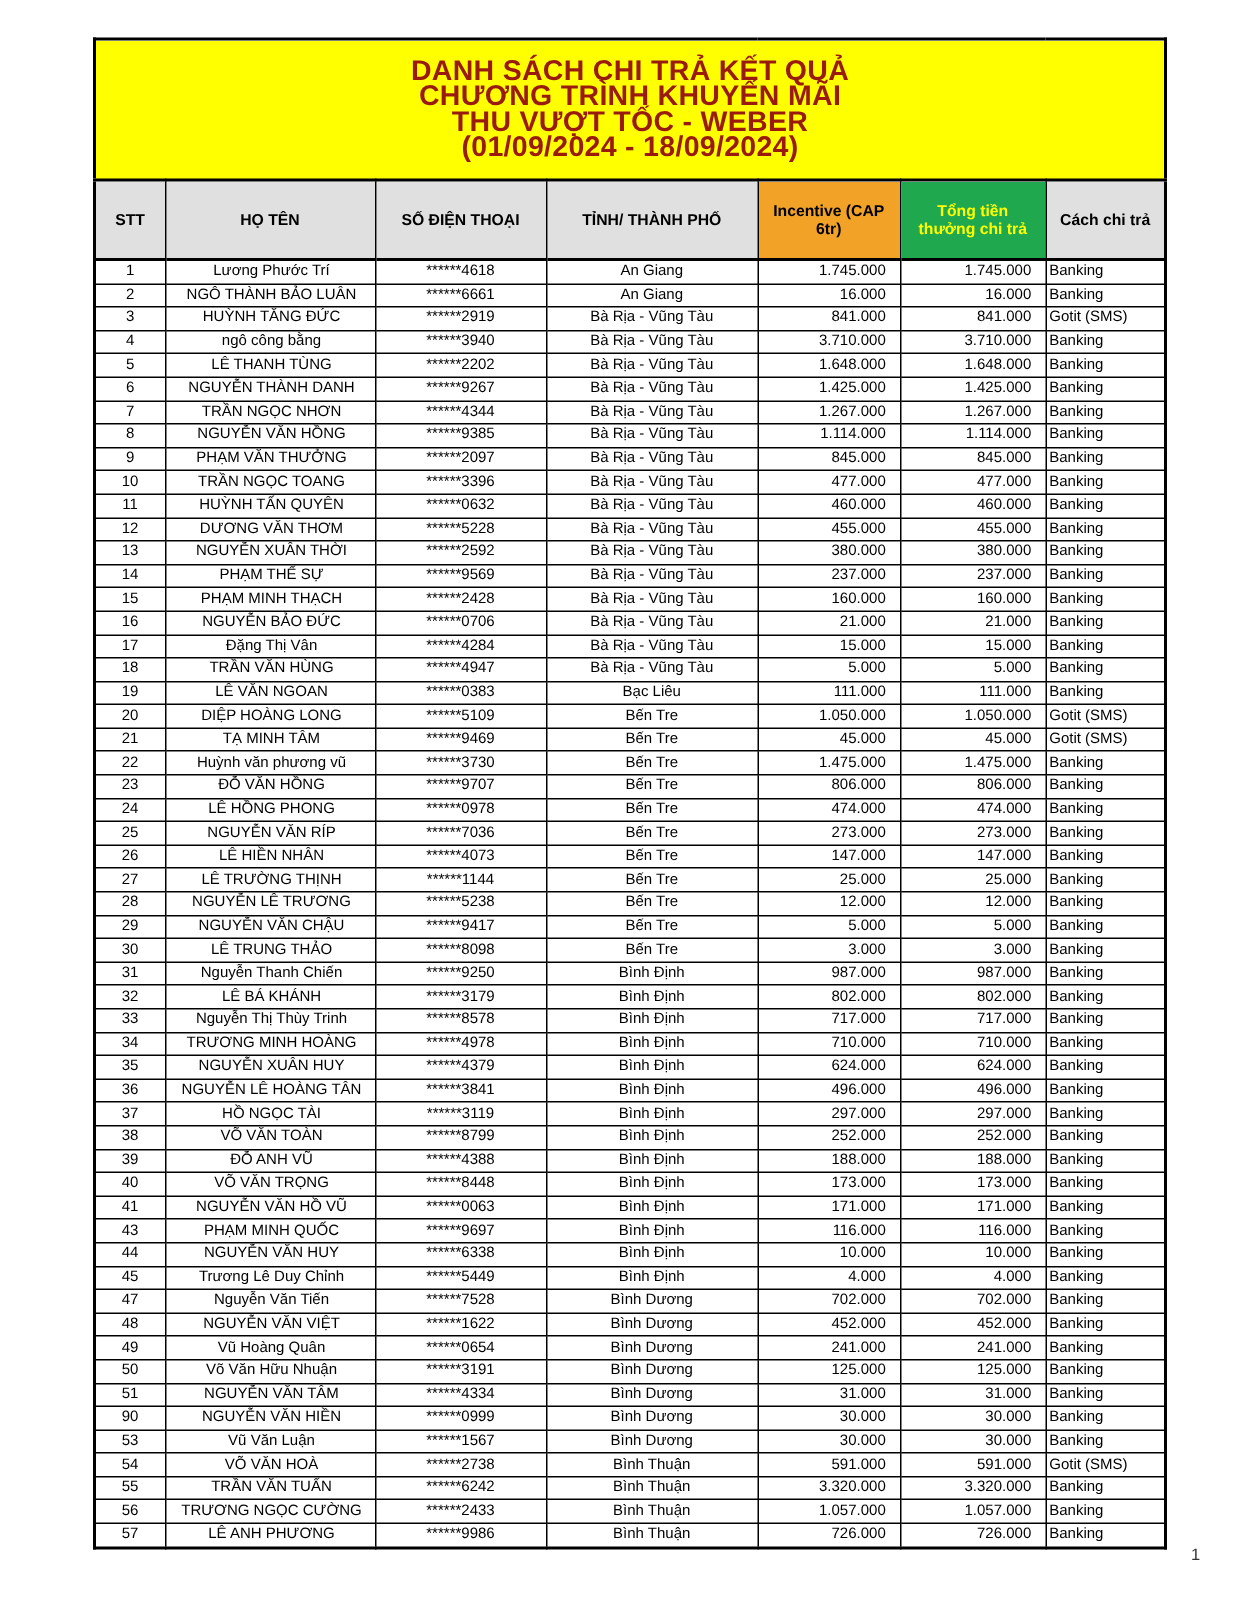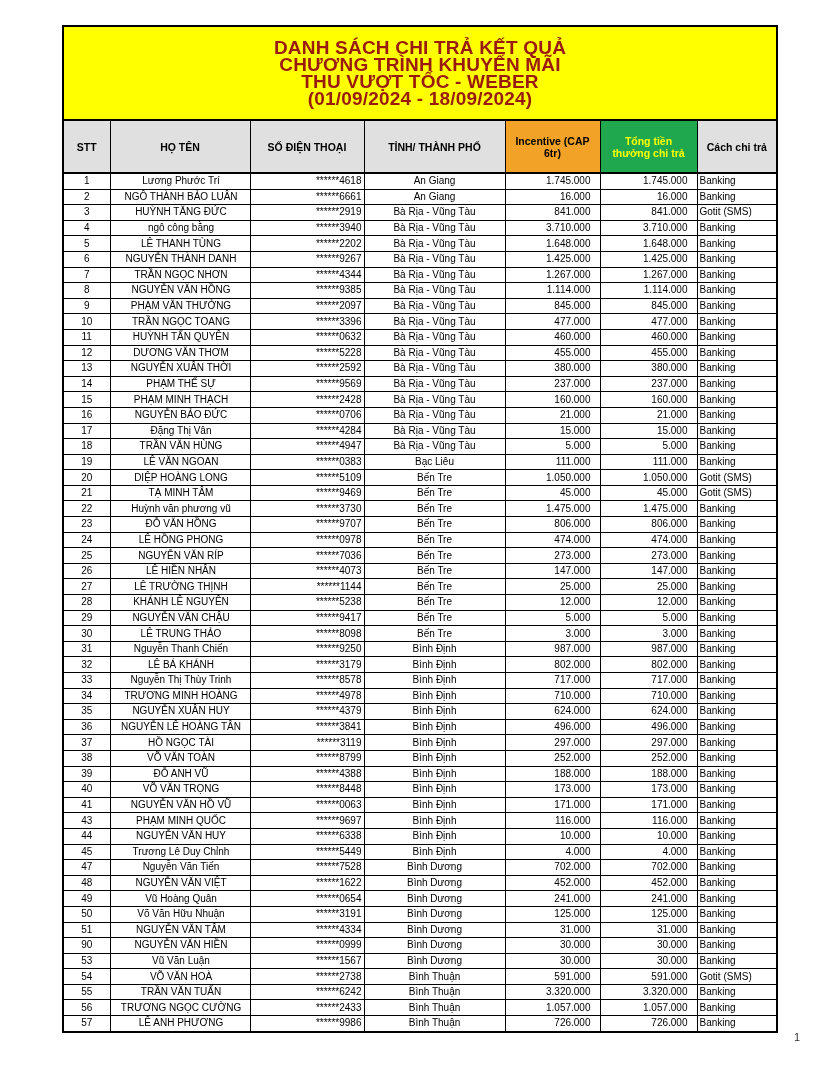--- a/index.html
+++ b/index.html
@@ -45,21 +45,21 @@
   }
   thead th.hdr.col-incentive{background:var(--incentive-header-bg);color:var(--incentive-header-text);}
   thead th.hdr.col-total{background:var(--total-header-bg);color:var(--total-header-text);}
   
   tbody td{
     height:12.6px;font-size:10px;line-height:12px;
     white-space:nowrap;padding:1px 2px;vertical-align:middle;background:#fff;
   }
   tbody td.col-stt{text-align:center;}
   tbody td.col-name{text-align:center;padding-left:4px;}
-  tbody td.col-phone{text-align:right;}
+  tbody td.col-phone{text-align:center;}
   tbody td.col-province{text-align:center;}
   tbody td.col-incentive{text-align:right;padding-right:9px;}
   tbody td.col-total{text-align:right;padding-right:9px;}
   tbody td.col-method{text-align:left;}
   .page-number{
     position:absolute;left:794px;top:1031px;font-size:11px;color:#333;
   }
 </style>
 </head>
 <body>
@@ -333,21 +333,21 @@
           <td class="col-stt">27</td>
           <td class="col-name">LÊ TRƯỜNG THỊNH</td>
           <td class="col-phone">******1144</td>
           <td class="col-province">Bến Tre</td>
           <td class="col-incentive">25.000</td>
           <td class="col-total">25.000</td>
           <td class="col-method">Banking</td>
         </tr>
         <tr>
           <td class="col-stt">28</td>
-          <td class="col-name">KHÁNH LÊ NGUYÊN</td>
+          <td class="col-name">NGUYỄN LÊ TRƯƠNG</td>
           <td class="col-phone">******5238</td>
           <td class="col-province">Bến Tre</td>
           <td class="col-incentive">12.000</td>
           <td class="col-total">12.000</td>
           <td class="col-method">Banking</td>
         </tr>
         <tr>
           <td class="col-stt">29</td>
           <td class="col-name">NGUYỄN VĂN CHẬU</td>
           <td class="col-phone">******9417</td>

